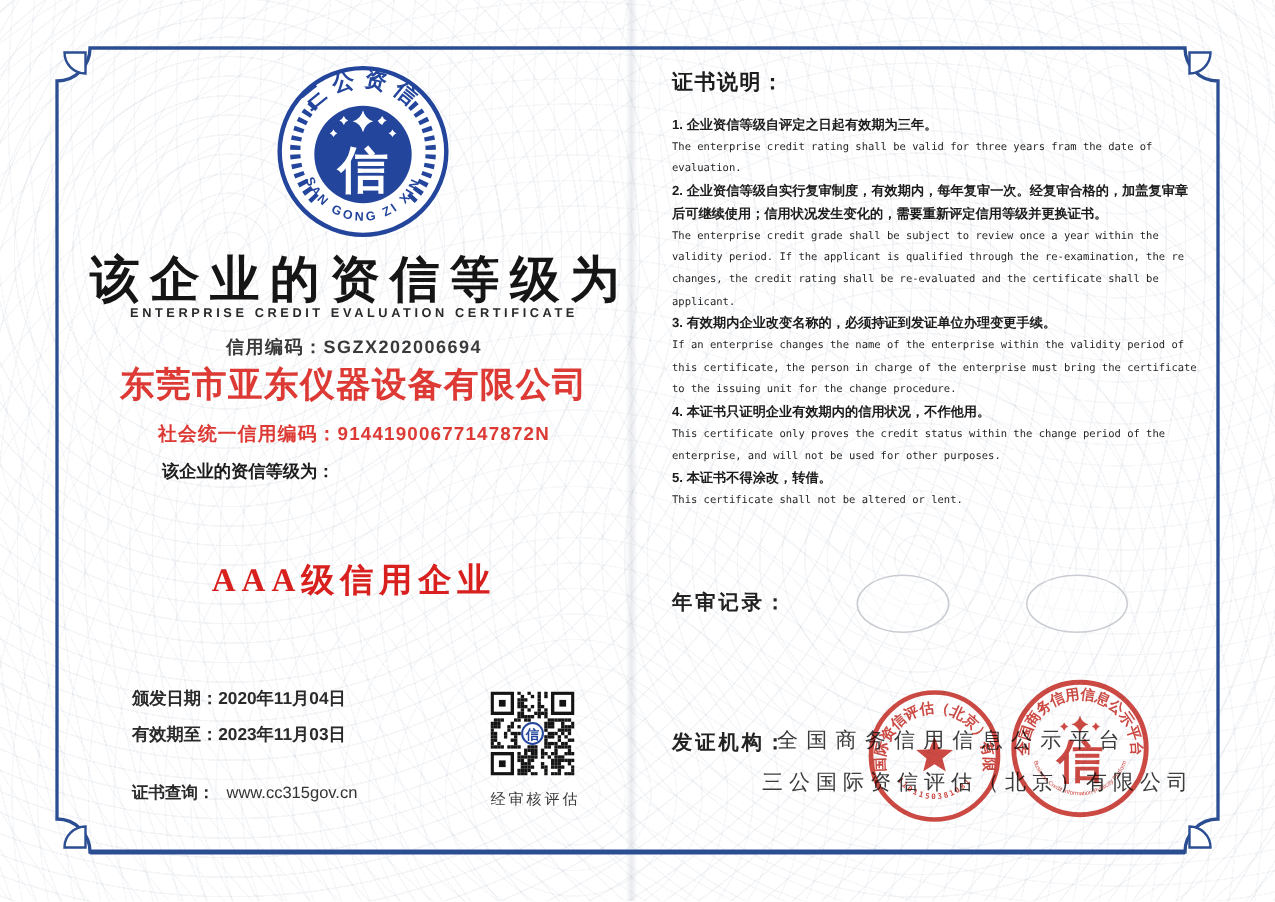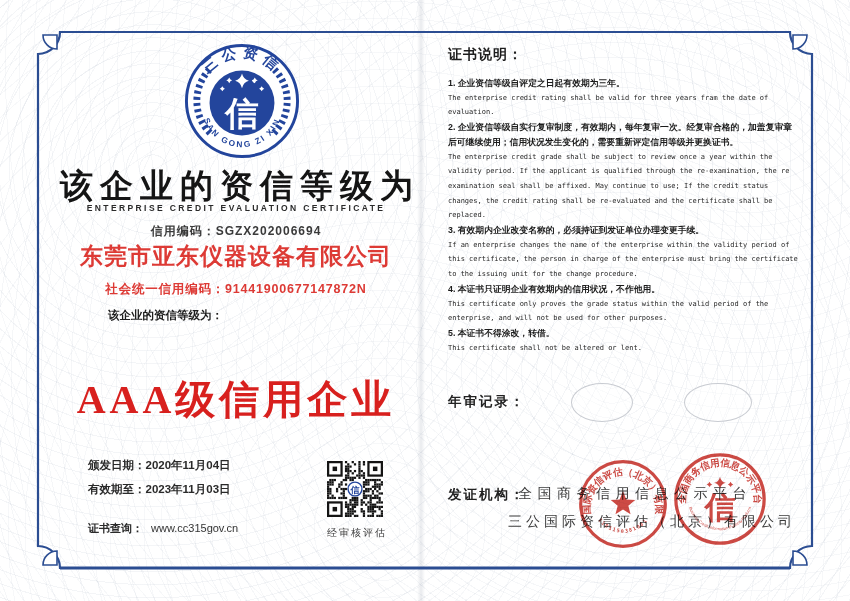--- a/index.html
+++ b/index.html
@@ -49,21 +49,21 @@
   .social-code{
     left:0;top:249px;width:352px;text-align:center;
     font-size:12.5px;font-weight:bold;letter-spacing:0.8px;white-space:nowrap;
   }
   .statement{left:25px;top:272px;width:322px;font-size:11.5px;font-weight:bold;color:#1d1d1d;}
   .statement div{line-height:22px;white-space:nowrap;}
   .statement div:first-child{text-indent:2em;}
   .rating{
     left:0;top:340px;width:352px;text-align:center;
     font-family:"Liberation Serif","DejaVu Serif",serif;
-    font-weight:900;font-size:40px;letter-spacing:4px;white-space:nowrap;
+    font-weight:900;font-size:22px;letter-spacing:4px;white-space:nowrap;
   }
   .dates-block{left:28px;top:426px;font-size:11.5px;font-weight:bold;color:#2a2a2a;}
   .dates-block .row{margin-bottom:9px;white-space:nowrap;}
   .query-row{margin-top:24px;font-size:11px;font-weight:bold;color:#2a2a2a;white-space:nowrap;}
   .query-row .url{font-weight:normal;color:#333;margin-left:8px;font-size:11px;}
   .qr-block{left:267px;top:429px;width:56px;text-align:center;}
   .qr-block svg{width:56px;height:56px;display:block;background:#fff;}
   .qr-label{margin-top:9px;font-size:10px;color:#3a3a3a;letter-spacing:2px;font-family:"Liberation Serif","DejaVu Serif",serif;white-space:nowrap;}
 
   .rp-heading{left:8px;top:14px;font-size:14px;font-weight:bold;color:#1d1d1d;letter-spacing:1px;}
@@ -381,29 +381,28 @@
 <div class="right-page">
   <div class="abs rp-heading">证书说明：</div>
   <div class="abs instructions">
       <div class="ins-zh">1. 企业资信等级自评定之日起有效期为三年。</div>
       <div class="ins-en">The enterprise credit rating shall be valid for three years fram the date of</div>
       <div class="ins-en">evaluation.</div>
       <div class="ins-zh">2. 企业资信等级自实行复审制度，有效期内，每年复审一次。经复审合格的，加盖复审章</div>
       <div class="ins-zh">后可继续使用；信用状况发生变化的，需要重新评定信用等级并更换证书。</div>
       <div class="ins-en">The enterprise credit grade shall be subject to review once a year within the</div>
       <div class="ins-en">validity period. If the applicant is qualified through the re-examination, the re</div>
-      <div class="ins-en">examination seal shall be affixed. May continue to use; If the credit status</div>
       <div class="ins-en">changes, the credit rating shall be re-evaluated and the certificate shall be</div>
-      <div class="ins-en">replaced.</div>
+      <div class="ins-en">applicant.</div>
       <div class="ins-zh">3. 有效期内企业改变名称的，必须持证到发证单位办理变更手续。</div>
       <div class="ins-en">If an enterprise changes the name of the enterprise within the validity period of</div>
       <div class="ins-en">this certificate, the person in charge of the enterprise must bring the certificate</div>
       <div class="ins-en">to the issuing unit for the change procedure.</div>
       <div class="ins-zh">4. 本证书只证明企业有效期内的信用状况，不作他用。</div>
-      <div class="ins-en">This certificate only proves the grade status within the valid period of the</div>
+      <div class="ins-en">This certificate only proves the credit status within the change period of the</div>
       <div class="ins-en">enterprise, and will not be used for other purposes.</div>
       <div class="ins-zh">5. 本证书不得涂改，转借。</div>
       <div class="ins-en">This certificate shall not be altered or lent.</div>
     </div>
 
   <div class="abs annual-label">年审记录：</div>
   <div class="abs review-oval oval-1"></div>
   <div class="abs review-oval oval-2"></div>
 
   <div class="abs issuer-label">发证机构：</div>

